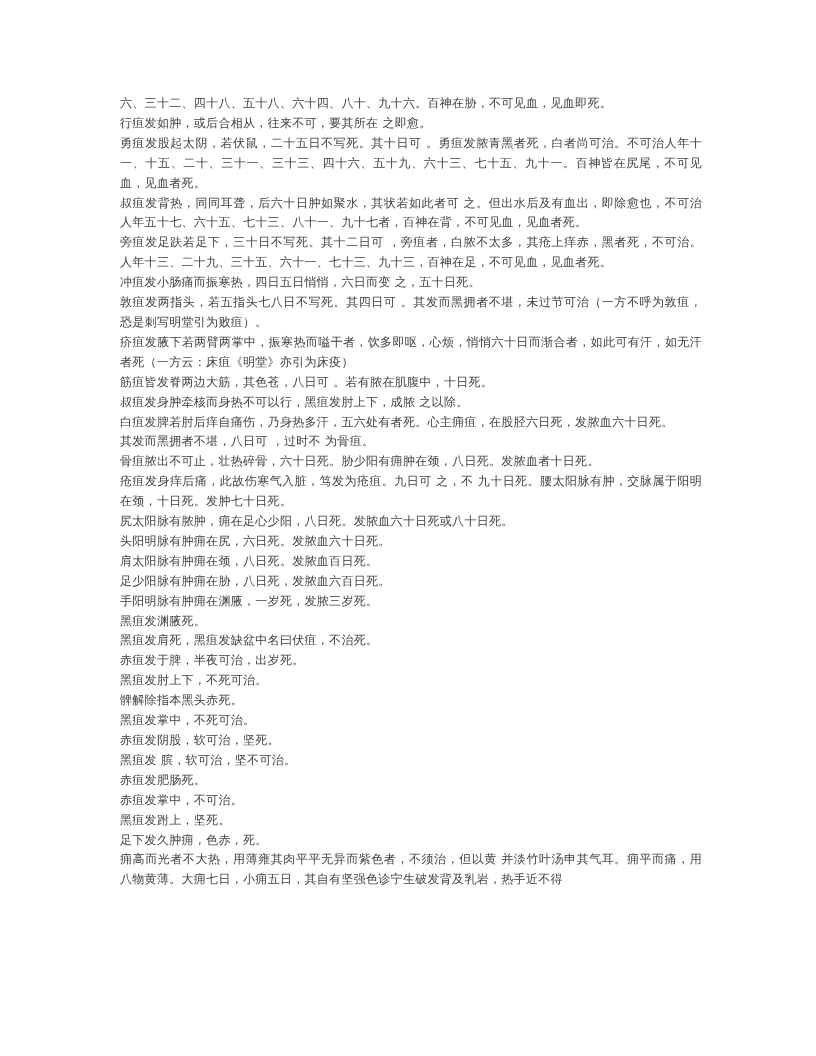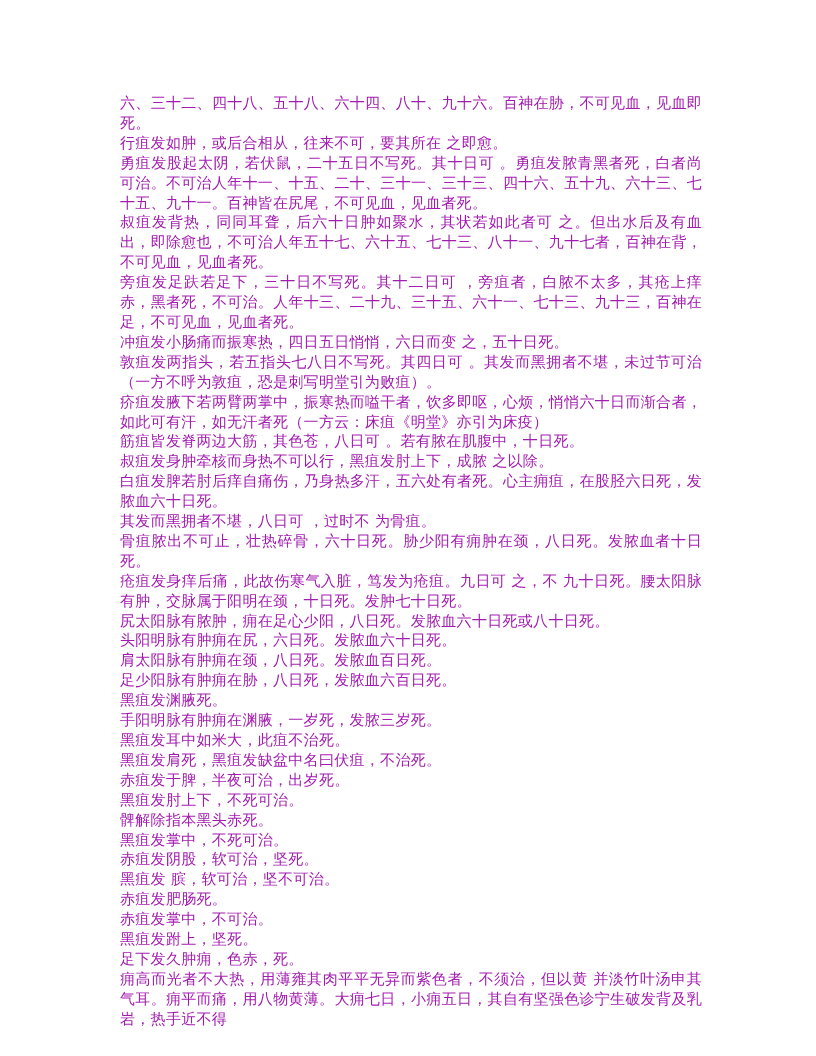--- a/index.html
+++ b/index.html
@@ -1,20 +1,20 @@
 <!DOCTYPE html>
 <html><head>
 <meta charset="utf-8">
 <style>
   html, body { margin:0; padding:0; background:#ffffff; }
   body { width:816px; height:1056px; position:relative; overflow:hidden; }
   .page {
     position:absolute; left:120px; top:94px; width:582px;
     font-family: "DejaVu Serif", "Liberation Serif", serif;
-    font-size:15px; line-height:19.9px; color:#a21caf;
+    font-size:12px; line-height:19.9px; color:#404040;
     letter-spacing:0.3px;
   }
   .page p { margin:0; padding:0; text-align:justify; text-justify:inter-character; word-break:break-all; }
 </style>
 </head>
 <body>
 
 <div class="page">
   <p>六、三十二、四十八、五十八、六十四、八十、九十六。百神在胁，不可见血，见血即死。</p>
   <p>行疽发如肿，或后合相从，往来不可，要其所在 之即愈。</p>
@@ -27,23 +27,22 @@
   <p>筋疽皆发脊两边大筋，其色苍，八日可 。若有脓在肌腹中，十日死。</p>
   <p>叔疽发身肿牵核而身热不可以行，黑疽发肘上下，成脓 之以除。</p>
   <p>白疽发脾若肘后痒自痛伤，乃身热多汗，五六处有者死。心主痈疽，在股胫六日死，发脓血六十日死。</p>
   <p>其发而黑拥者不堪，八日可 ，过时不 为骨疽。</p>
   <p>骨疽脓出不可止，壮热碎骨，六十日死。胁少阳有痈肿在颈，八日死。发脓血者十日死。</p>
   <p>疮疽发身痒后痛，此故伤寒气入脏，笃发为疮疽。九日可 之，不 九十日死。腰太阳脉有肿，交脉属于阳明在颈，十日死。发肿七十日死。</p>
   <p>尻太阳脉有脓肿，痈在足心少阳，八日死。发脓血六十日死或八十日死。</p>
   <p>头阳明脉有肿痈在尻，六日死。发脓血六十日死。</p>
   <p>肩太阳脉有肿痈在颈，八日死。发脓血百日死。</p>
   <p>足少阳脉有肿痈在胁，八日死，发脓血六百日死。</p>
+  <p>手阳明脉有肿痈在渊腋，一岁死，发脓三岁死。</p>
   <p>黑疽发渊腋死。</p>
-  <p>手阳明脉有肿痈在渊腋，一岁死，发脓三岁死。</p>
-  <p>黑疽发耳中如米大，此疽不治死。</p>
   <p>黑疽发肩死，黑疽发缺盆中名曰伏疽，不治死。</p>
   <p>赤疽发于脾，半夜可治，出岁死。</p>
   <p>黑疽发肘上下，不死可治。</p>
   <p>髀解除指本黑头赤死。</p>
   <p>黑疽发掌中，不死可治。</p>
   <p>赤疽发阴股，软可治，坚死。</p>
   <p>黑疽发 膑，软可治，坚不可治。</p>
   <p>赤疽发肥肠死。</p>
   <p>赤疽发掌中，不可治。</p>
   <p>黑疽发跗上，坚死。</p>

